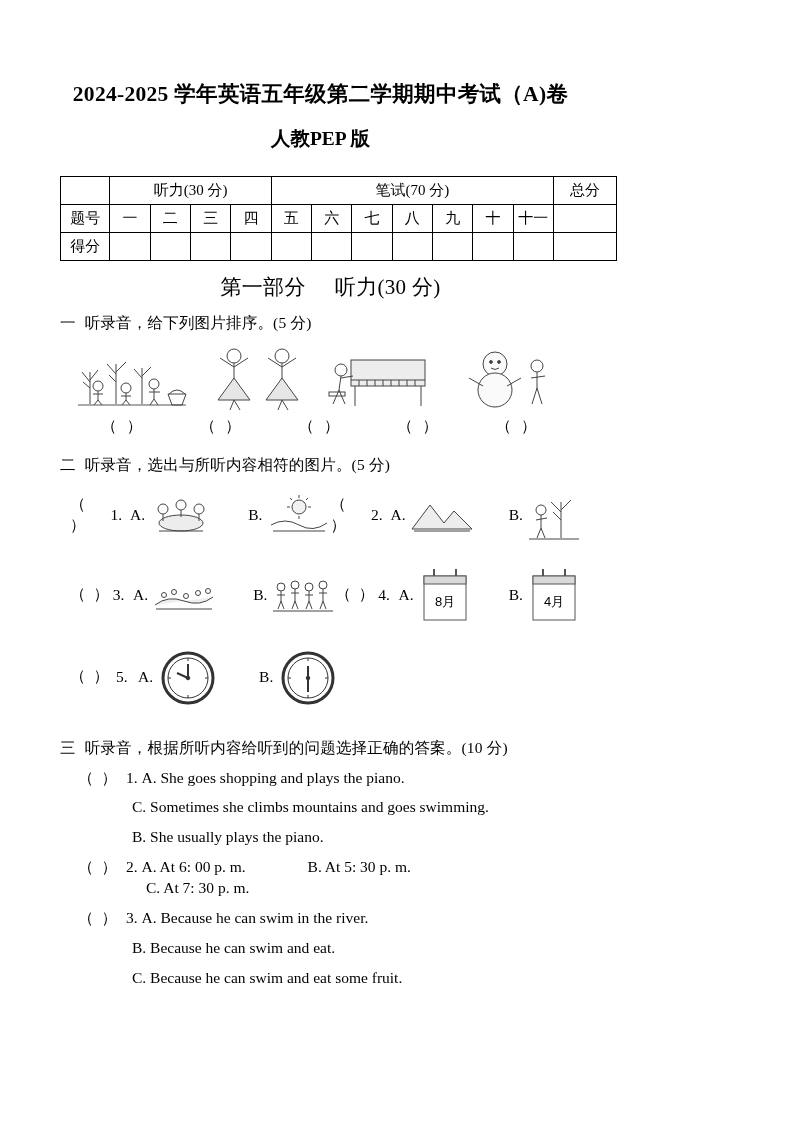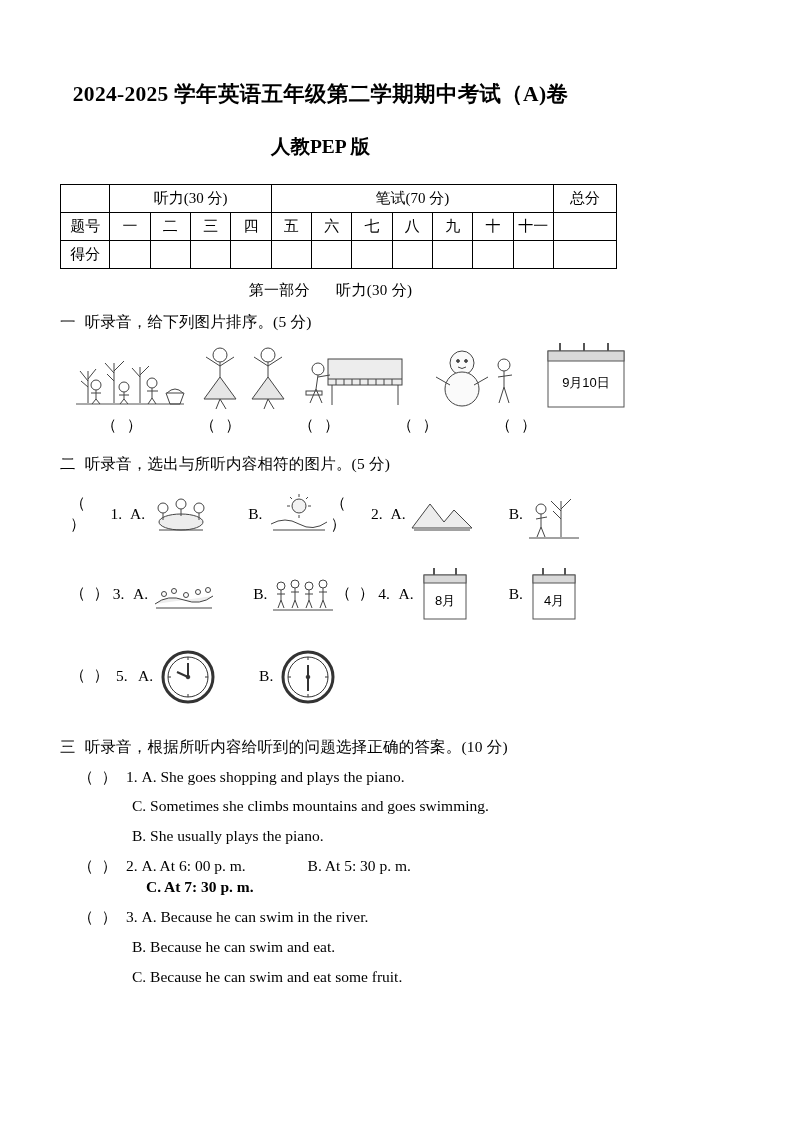--- a/index.html
+++ b/index.html
@@ -29,21 +29,21 @@
     font-size: 21.5px;
     font-weight: bold;
     letter-spacing: 0.3px;
     margin: 0;
     line-height: 1.5;
   }
   .title-sub {
     text-align: center;
     font-size: 19.5px;
     font-weight: bold;
-    margin: 22px 0 0 0;
+    margin: 14px 0 0 0;
     line-height: 1.5;
   }
   .exam-meta {
     text-align: center;
     font-size: 15.5px;
     margin: 20px 0 0 0;
     padding-left: 100px;
     letter-spacing: 0.2px;
   }
   .exam-meta .gap { display:inline-block; width: 22px; }
@@ -67,21 +67,21 @@
     font-family: "Liberation Serif", "DejaVu Serif", serif;
   }
   .cell-head { font-size: 15px; }
   .col-label { width: 54px; }
   .col-num { width: 42px; }
   .col-total { width: 72px; }
 
   
   .part-title {
     text-align: center;
-    font-size: 15px;
+    font-size: 21px;
     margin: 12px 0 8px 0;
     padding-left: 20px;
     letter-spacing: 0.3px;
   }
   .part-title .gap { display:inline-block; width: 18px; }
 
   .q-head {
     font-size: 15.5px;
     margin: 12px 0 6px 0;
     letter-spacing: 0.2px;
@@ -130,21 +130,21 @@
   .q3-line {
     font-size: 15.5px;
     margin-top: 9px;
     padding-left: 18px;
     line-height: 1.35;
   }
   .q3-line.indent { padding-left: 72px; }
   .q3-paren { display: inline-block; width: 48px; letter-spacing: 2px; }
   .q3-abc { display:inline-block; }
   .q3-opt-b { display:inline-block; margin-left: 58px; }
-  .q3-opt-c { display:inline-block; margin-left: 68px; font-weight: bold; }
+  .q3-opt-c { display:inline-block; margin-left: 68px; }
 
   svg { display: block; }
 </style>
 </head>
 <body>
 
 <div class="page">
 
   <h1 class="title-main">2024-2025 学年英语五年级第二学期期中考试（A)卷</h1>
   <h2 class="title-sub">人教PEP 版</h2>
@@ -275,32 +275,20 @@
             <circle cx="48" cy="20" r="1.4" fill="#444"></circle>
             <path d="M40 26 Q44 29 48 26"></path>
             <path d="M32 44 L18 36 M56 44 L70 36"></path>
 
             <circle cx="86" cy="24" r="6"></circle>
             <path d="M86 30 L86 46 M80 36 L94 34 M86 46 L81 62 M86 46 L91 62"></path>
           </g>
         </svg>
       </div>
     </div>
-    <div class="pic-cell">
-      <div class="pic-box">
-        <svg width="104" height="70" viewBox="0 0 104 70">
-          <g stroke="#555" fill="none" stroke-width="1">
-            <path d="M26 10 L26 2 M50 10 L50 2 M74 10 L74 2" stroke-width="2"></path>
-            <rect x="14" y="10" width="76" height="56" fill="#ffffff"></rect>
-            <rect x="14" y="10" width="76" height="10" fill="#d9d9d9"></rect>
-            <text x="52" y="46" font-family="Liberation Sans, sans-serif" font-size="13" fill="#000" text-anchor="middle" stroke="none">9月10日</text>
-          </g>
-        </svg>
-      </div>
-    </div>
   </div>
 
   <div class="paren-row">
     <div class="paren-cell">（    ）</div>
     <div class="paren-cell">（    ）</div>
     <div class="paren-cell">（    ）</div>
     <div class="paren-cell">（    ）</div>
     <div class="paren-cell">（    ）</div>
   </div>
 

